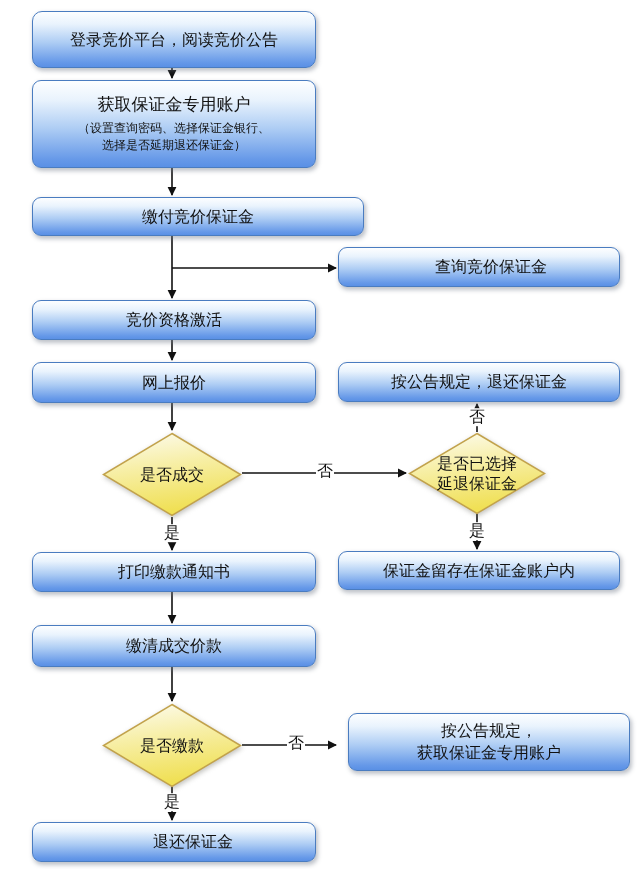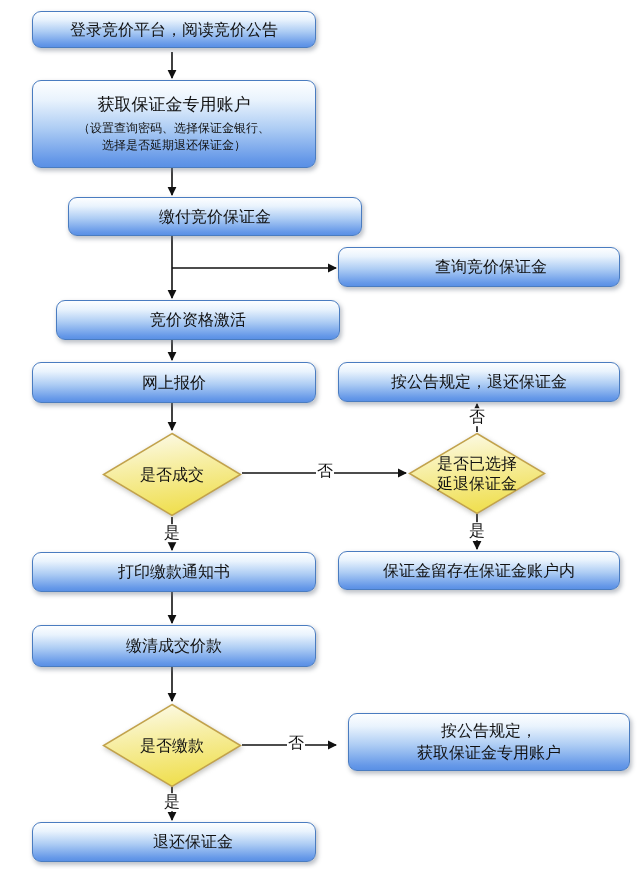--- a/index.html
+++ b/index.html
@@ -93,35 +93,35 @@
       <line x1="172" y1="517" x2="172" y2="550" marker-end="url(#ah)"></line>
       <line x1="477" y1="432" x2="477" y2="404" marker-end="url(#ah)"></line>
       <line x1="477" y1="514" x2="477" y2="549" marker-end="url(#ah)"></line>
       <line x1="172" y1="592" x2="172" y2="623" marker-end="url(#ah)"></line>
       <line x1="172" y1="667" x2="172" y2="701" marker-end="url(#ah)"></line>
       <line x1="242" y1="745" x2="336" y2="745" marker-end="url(#ah)"></line>
       <line x1="172" y1="787" x2="172" y2="820" marker-end="url(#ah)"></line>
     </g>
   </svg>
 
-  <div class="box" style="left:32px; top:11px; width:284px; height:37px;">
+  <div class="box" style="left:32px; top:11px; width:284px; height:57px;border-radius:10px;">
     <span>登录竞价平台，阅读竞价公告</span>
   </div>
 
   <div class="box" style="left:32px; top:80px; width:284px; height:88px;">
     <div class="box-title">获取保证金专用账户</div>
     <div class="box-sub">（设置查询密码、选择保证金银行、</div>
     <div class="box-sub">选择是否延期退还保证金）</div>
   </div>
 
-  <div class="box" style="left:32px; top:197px; width:294px; height:39px;margin-left:36px;">
+  <div class="box" style="left:32px; top:197px; width:332px; height:39px;">
     <span>缴付竞价保证金</span>
   </div>
 
-  <div class="box" style="left:32px; top:300px; width:284px; height:40px;margin-left:24px;">
+  <div class="box" style="left:32px; top:300px; width:284px; height:40px;">
     <span>竞价资格激活</span>
   </div>
 
   <div class="box" style="left:32px; top:552px; width:284px; height:40px;">
     <span>打印缴款通知书</span>
   </div>
 
   <div class="box" style="left:32px; top:362px; width:284px; height:41px;">
     <span>网上报价</span>
   </div>

